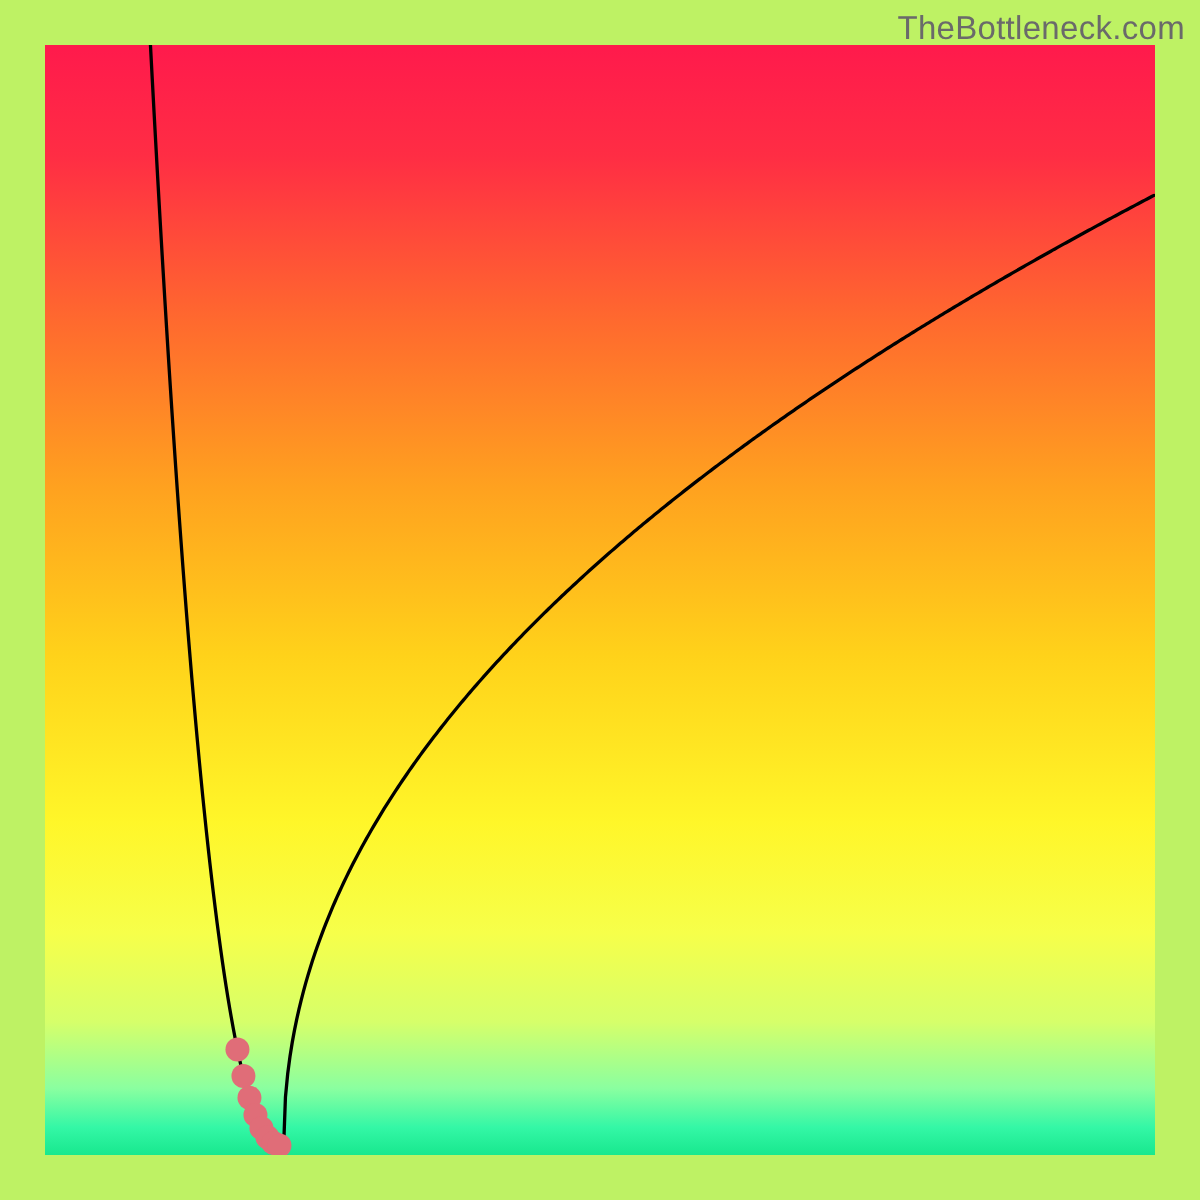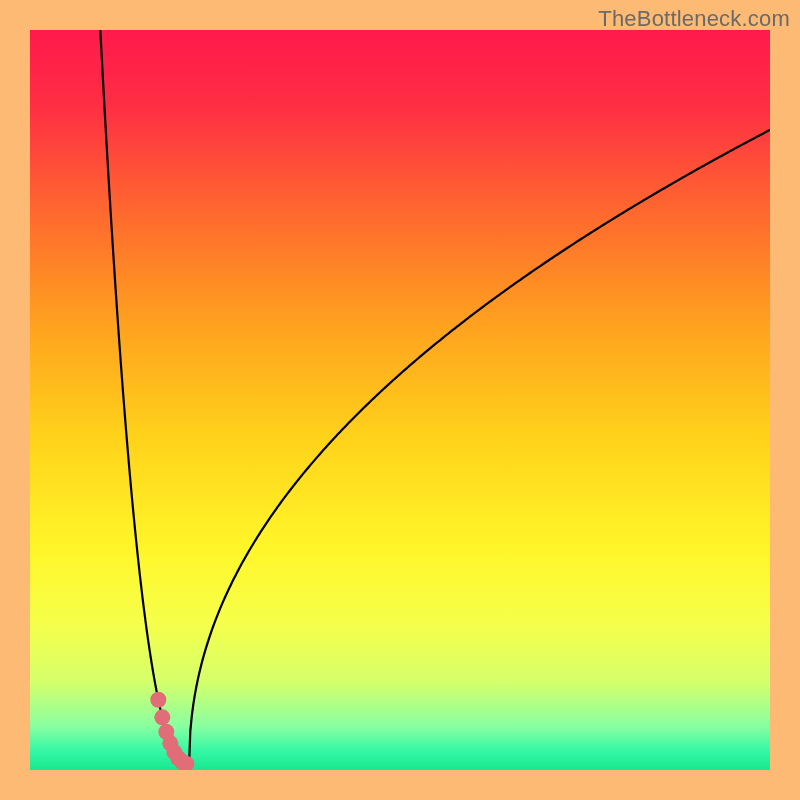--- a/index.html
+++ b/index.html
@@ -10,21 +10,21 @@
     background: #000;
     overflow: hidden;
     font-family: Arial, Helvetica, sans-serif;
   }
   .frame {
     position: absolute;
     left: 0;
     top: 0;
     width: 800px;
     height: 800px;
-    background: #fdba74;
+    background: #bef264;
   }
   .plot-area {
     position: absolute;
     left: 30px;
     top: 30px;
     width: 740px;
     height: 740px;
     overflow: hidden;
   }
   .gradient {

